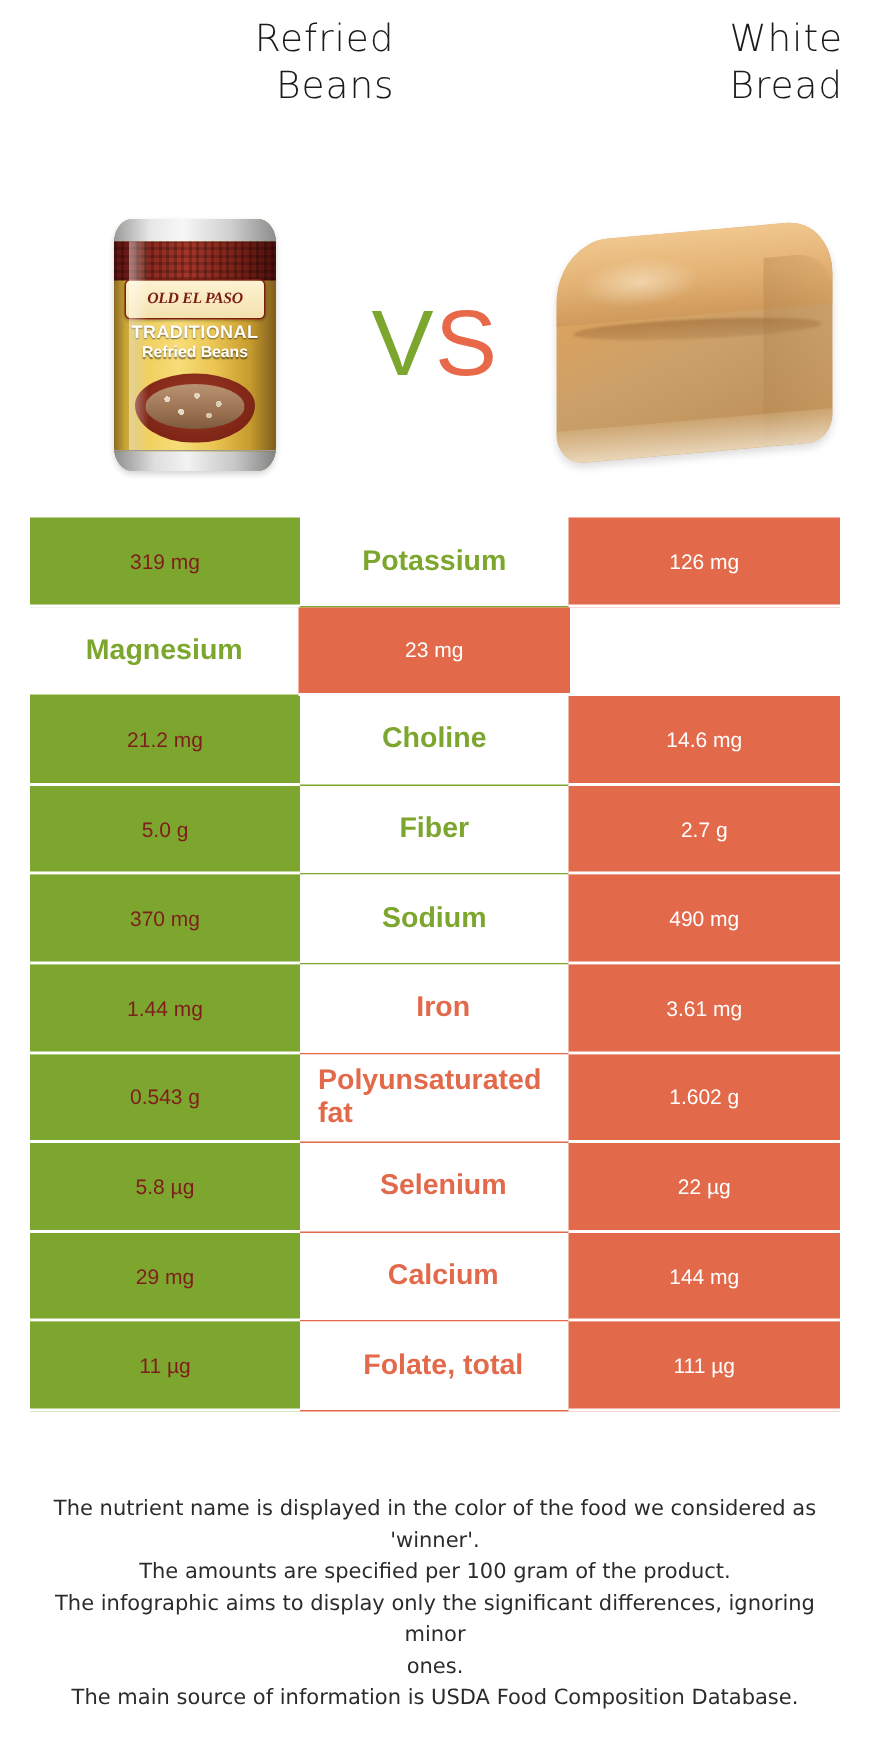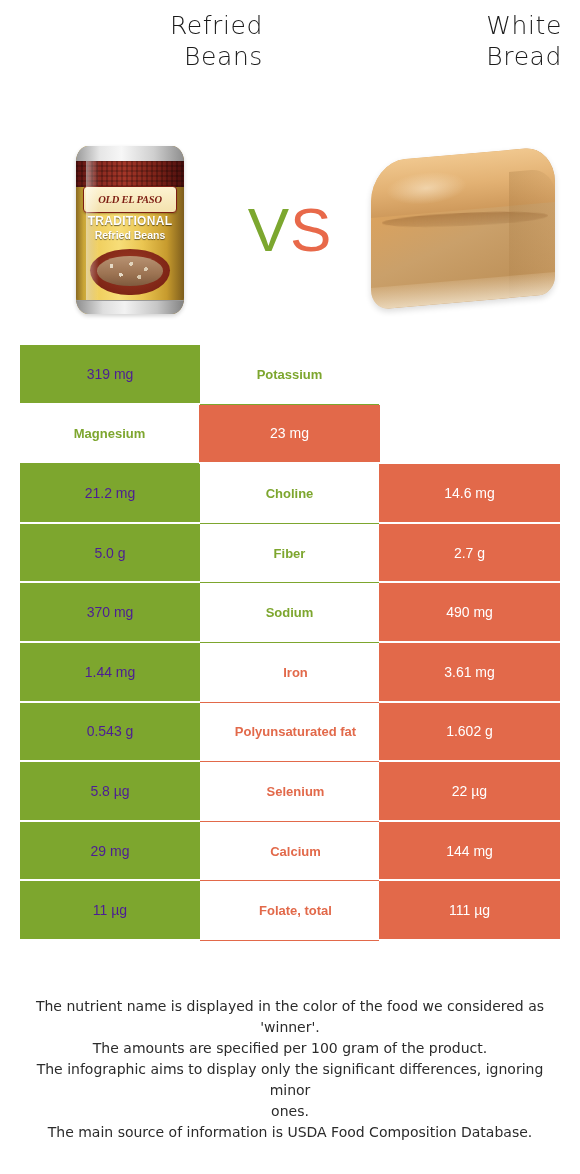--- a/index.html
+++ b/index.html
@@ -228,27 +228,27 @@
     height: 59.6px;
     margin-bottom: 0;
   }
   .cell {
     display: flex;
     align-items: center;
     justify-content: center;
     font-size: 14px;
     box-sizing: border-box;
   }
-  .cell.left  { width: 180px; color: #4c1d95; background: #7DA62E; border-bottom: 2px solid #ffffff; }
+  .cell.left  { width: 180px; color: #7f1d1d; background: #7DA62E; border-bottom: 2px solid #ffffff; }
   .cell.right { width: 181px; color: #ffffff; background: #E2694A; border-bottom: 2px solid #ffffff; }
   .cell.mid   {
     width: 179px;
     background: #ffffff;
     font-weight: bold;
-    font-size: 13px;
+    font-size: 19px;
     border-bottom: 1px solid #7DA62E;
   }
   .row.win-right .cell.mid { border-bottom-color: #E2694A; }
   .cell.mid.green  { color: #7DA62E; }
   .cell.mid.orange { color: #E2694A; padding-left: 12px; }
   .row:first-child .cell.mid { border-top: 1px solid transparent; }
 
   
   .footer {
     position: absolute;
@@ -311,20 +311,21 @@
       <div class="base"></div>
     </div>
   </div>
 
 </div>
 
 <div class="table" id="compare-table">
     <div class="row win-left">
       <div class="cell left">319 mg</div>
       <div class="cell mid green">Potassium</div>
+      <div class="cell right">126 mg</div>
     </div>
     <div class="row win-left">
       <div class="cell mid green">Magnesium</div>
       <div class="cell right">23 mg</div>
     </div>
     <div class="row win-left">
       <div class="cell left">21.2 mg</div>
       <div class="cell mid green">Choline</div>
       <div class="cell right">14.6 mg</div>
     </div>

